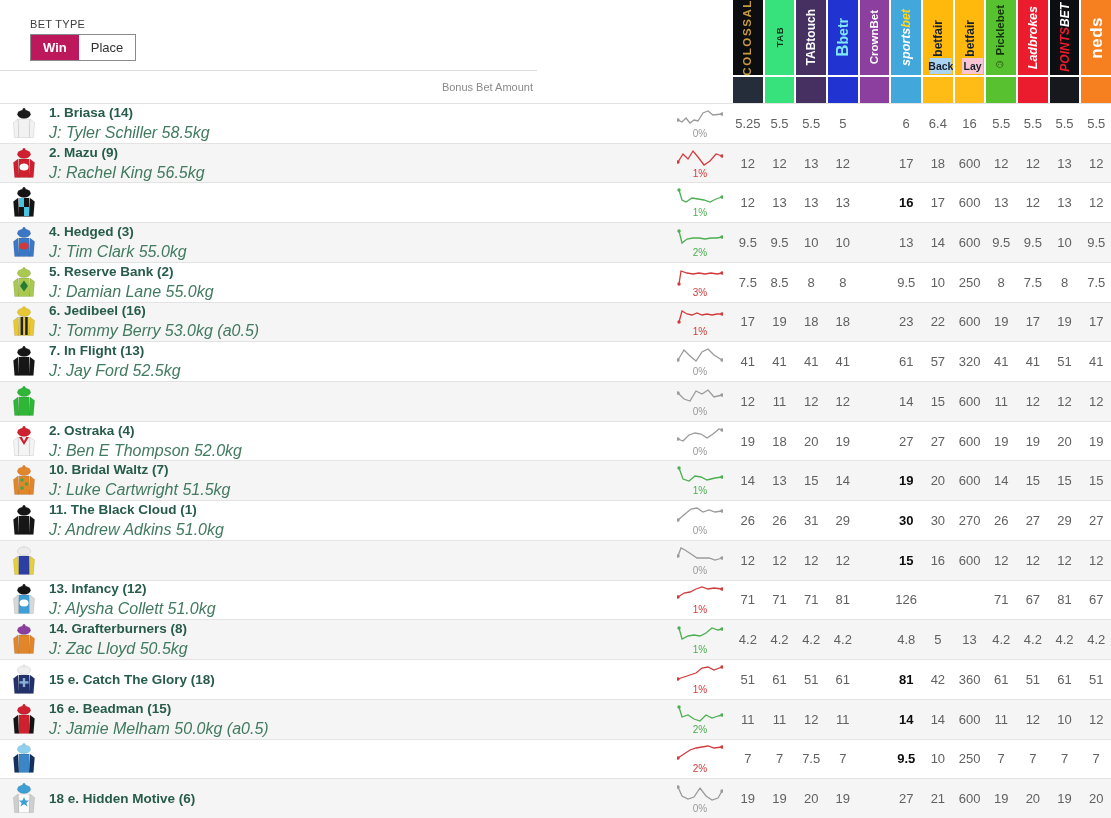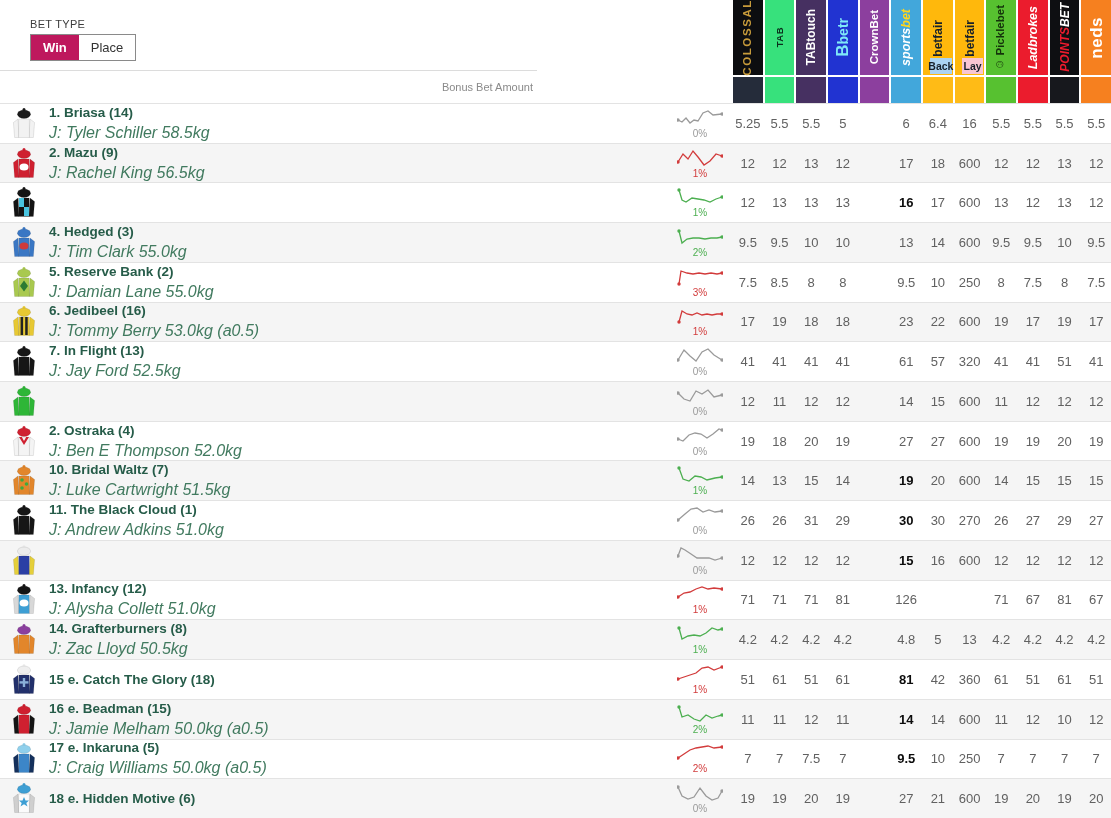--- a/index.html
+++ b/index.html
@@ -779,24 +779,20 @@
 
     <div class="grid-row">
       <div class="runner-cell">
         <svg class="silk" viewBox="0 0 26 33">
             <circle cx="13" cy="2.6" r="1.5" fill="#8fd0ec"></circle>
             <ellipse cx="13" cy="7.2" rx="6.6" ry="4.2" fill="#8fd0ec" stroke="rgba(0,0,0,.18)" stroke-width=".5"></ellipse>
             <path d="M7,12 L2.4,15.5 L3.6,30.5 L8,30.5 Z" fill="#14305c" stroke="rgba(0,0,0,.18)" stroke-width=".5"></path>
             <path d="M19,12 L23.6,15.5 L22.4,30.5 L18,30.5 Z" fill="#14305c" stroke="rgba(0,0,0,.18)" stroke-width=".5"></path>
             <rect x="7.8" y="12" width="10.4" height="18.5" fill="#3c86c8" stroke="rgba(0,0,0,.18)" stroke-width=".5"></rect>
           </svg>
-        <div class="runner-info">
-          <div class="runner-title">17 e. Inkaruna (5)</div>
-          <div class="runner-jockey">J: Craig Williams 50.0kg (a0.5)</div>
-        </div>
         <div class="spark">
           <svg width="46" height="20" viewBox="0 0 46 20">
               <polyline points="1,15 7,11 13,7 19,5 25,4 31,3 37,5 45,4" fill="none" stroke="#d23b3b" stroke-width="1.3"></polyline>
               <circle cx="1" cy="15" r="1.7" fill="#d23b3b"></circle>
               <circle cx="45" cy="4" r="1.7" fill="#d23b3b"></circle>
             </svg>
           <div class="spark-pct" style="color: rgb(210, 59, 59);">2%</div>
         </div>
       </div>
       <div class="odds-area">

